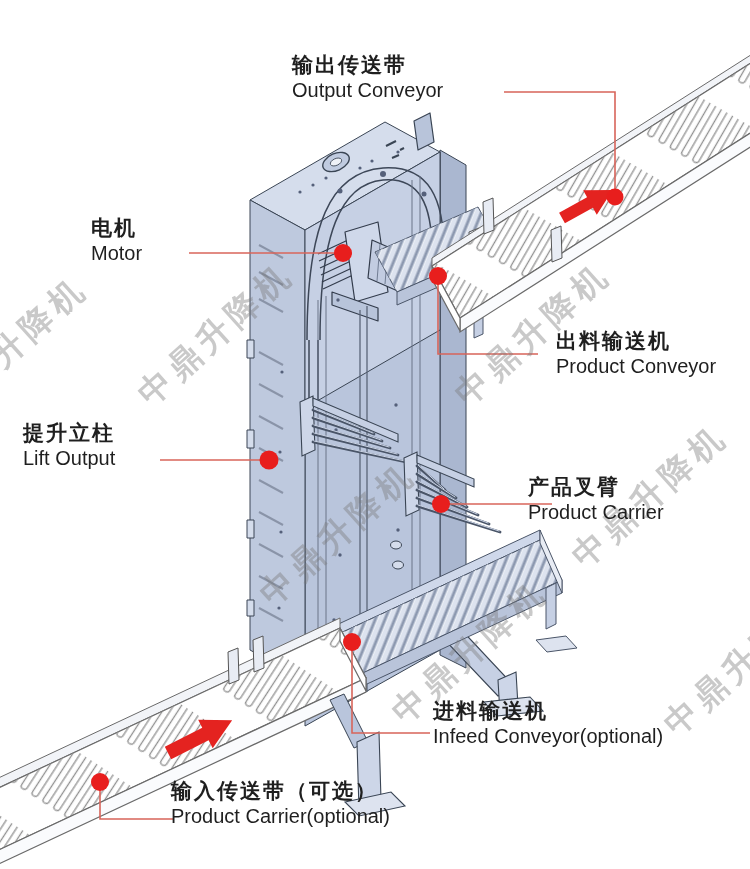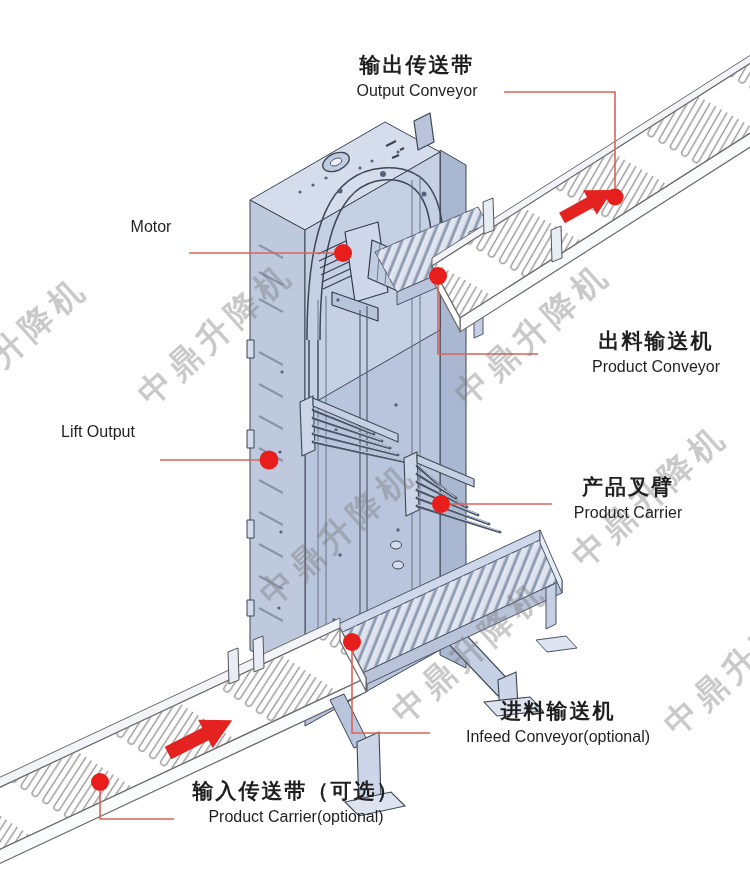--- a/index.html
+++ b/index.html
@@ -7,24 +7,24 @@
     position:relative;width:750px;height:869px;overflow:hidden;background:#ffffff;
     font-family:"Liberation Sans","DejaVu Sans",sans-serif;
   }
   #machine-svg{position:absolute;left:0;top:0;z-index:1;}
   .wm{
     position:absolute;z-index:2;white-space:nowrap;pointer-events:none;
     font-size:33px;font-weight:600;letter-spacing:6px;color:rgba(120,120,120,0.40);
     transform:translate(-50%,-50%) rotate(-42deg);
   }
   .label{
-    position:absolute;z-index:3;text-align:center;color:#1f1f1f;
+    position:absolute;z-index:3;color:#1f1f1f;
   }
   .label .zh{font-size:21px;font-weight:600;letter-spacing:2px;line-height:27px;}
-  .label .en{font-size:16px;font-weight:400;line-height:25px;}
+  .label .en{font-size:20px;font-weight:400;line-height:25px;}
 </style>
 </head>
 <body>
 
 <div id="stage">
 
   <svg id="machine-svg" width="750" height="869" viewBox="0 0 750 869">
     <defs>
       <pattern id="hairpinOut" width="13" height="92" patternUnits="userSpaceOnUse" patternTransform="rotate(30)">
         <path d="M3.5,10 V66 a3.2,3.2 0 0 0 6.4,0 V10" fill="none" stroke="#8f8f8f" stroke-width="1.3"></path>
@@ -271,29 +271,31 @@
   <div class="wm" style="left:650px;top:496px">中鼎升降机</div>
   <div class="wm" style="left:470px;top:652px">中鼎升降机</div>
   <div class="wm" style="left:742px;top:664px">中鼎升降机</div>
 
   <div class="label" style="left:292px;top:51px;width:250px">
     <div class="zh">输出传送带</div>
     <div class="en">Output Conveyor</div>
   </div>
 
   <div class="label" style="left:91px;top:214px;width:120px">
+    <div class="zh">电机</div>
     <div class="en">Motor</div>
   </div>
 
   <div class="label" style="left:556px;top:327px;width:200px">
     <div class="zh">出料输送机</div>
     <div class="en">Product Conveyor</div>
   </div>
 
   <div class="label" style="left:23px;top:419px;width:150px">
+    <div class="zh">提升立柱</div>
     <div class="en">Lift Output</div>
   </div>
 
   <div class="label" style="left:528px;top:473px;width:200px">
     <div class="zh">产品叉臂</div>
     <div class="en">Product Carrier</div>
   </div>
 
   <div class="label" style="left:433px;top:697px;width:250px">
     <div class="zh">进料输送机</div>

